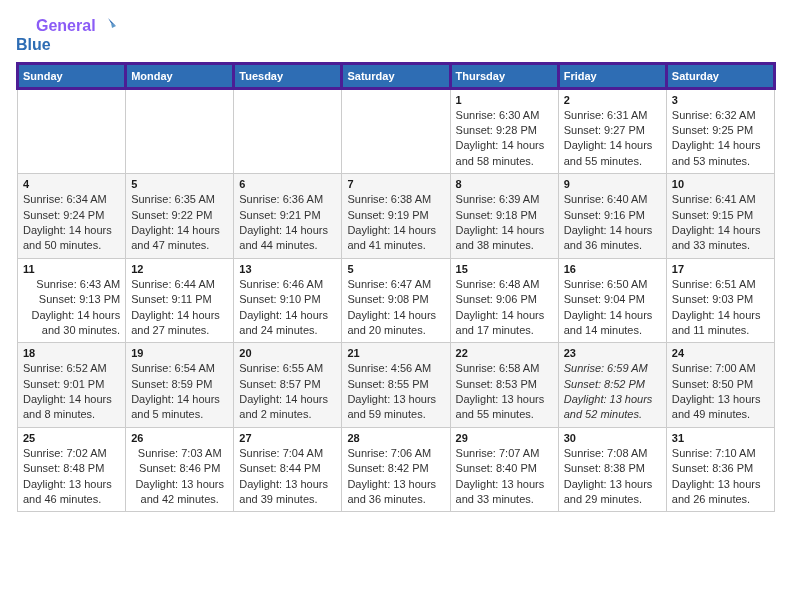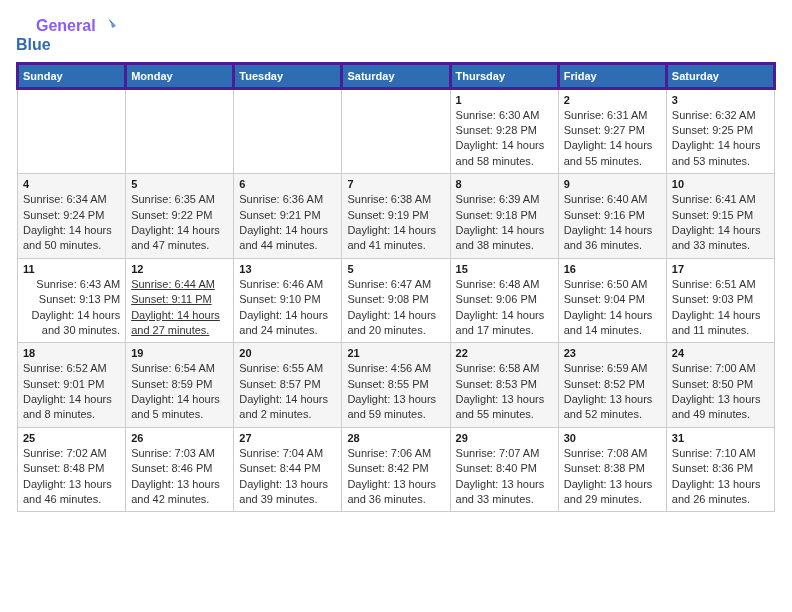--- a/index.html
+++ b/index.html
@@ -189,21 +189,21 @@
       <tr>
         <td>
           <div class="day-number">11</div>
           <div class="day-info" style="white-space: pre-line; text-align: right;">Sunrise: 6:43 AM
 Sunset: 9:13 PM
 Daylight: 14 hours
 and 30 minutes.</div>
         </td>
         <td>
           <div class="day-number">12</div>
-          <div class="day-info" style="white-space: pre-line; text-decoration: underline;">Sunrise: 6:44 AM
+          <div class="day-info" style="white-space: pre-line;">Sunrise: 6:44 AM
 Sunset: 9:11 PM
 Daylight: 14 hours
 and 27 minutes.</div>
         </td>
         <td>
           <div class="day-number">13</div>
           <div class="day-info" style="white-space: pre-line;">Sunrise: 6:46 AM
 Sunset: 9:10 PM
 Daylight: 14 hours
 and 24 minutes.</div>
@@ -268,21 +268,21 @@
         </td>
         <td>
           <div class="day-number">22</div>
           <div class="day-info" style="white-space: pre-line;">Sunrise: 6:58 AM
 Sunset: 8:53 PM
 Daylight: 13 hours
 and 55 minutes.</div>
         </td>
         <td>
           <div class="day-number">23</div>
-          <div class="day-info" style="white-space: pre-line;">Sunrise: 6:59 AM
+          <div class="day-info" style="white-space: pre-line; font-style: italic;">Sunrise: 6:59 AM
 Sunset: 8:52 PM
 Daylight: 13 hours
 and 52 minutes.</div>
         </td>
         <td>
           <div class="day-number">24</div>
           <div class="day-info" style="white-space: pre-line;">Sunrise: 7:00 AM
 Sunset: 8:50 PM
 Daylight: 13 hours
 and 49 minutes.</div>
@@ -291,21 +291,21 @@
       <tr>
         <td>
           <div class="day-number">25</div>
           <div class="day-info" style="white-space: pre-line;">Sunrise: 7:02 AM
 Sunset: 8:48 PM
 Daylight: 13 hours
 and 46 minutes.</div>
         </td>
         <td>
           <div class="day-number">26</div>
-          <div class="day-info" style="white-space: pre-line;">Sunrise: 7:03 AM
+          <div class="day-info" style="white-space: pre-line; text-align: center;">Sunrise: 7:03 AM
 Sunset: 8:46 PM
 Daylight: 13 hours
 and 42 minutes.</div>
         </td>
         <td>
           <div class="day-number">27</div>
           <div class="day-info" style="white-space: pre-line;">Sunrise: 7:04 AM
 Sunset: 8:44 PM
 Daylight: 13 hours
 and 39 minutes.</div>

